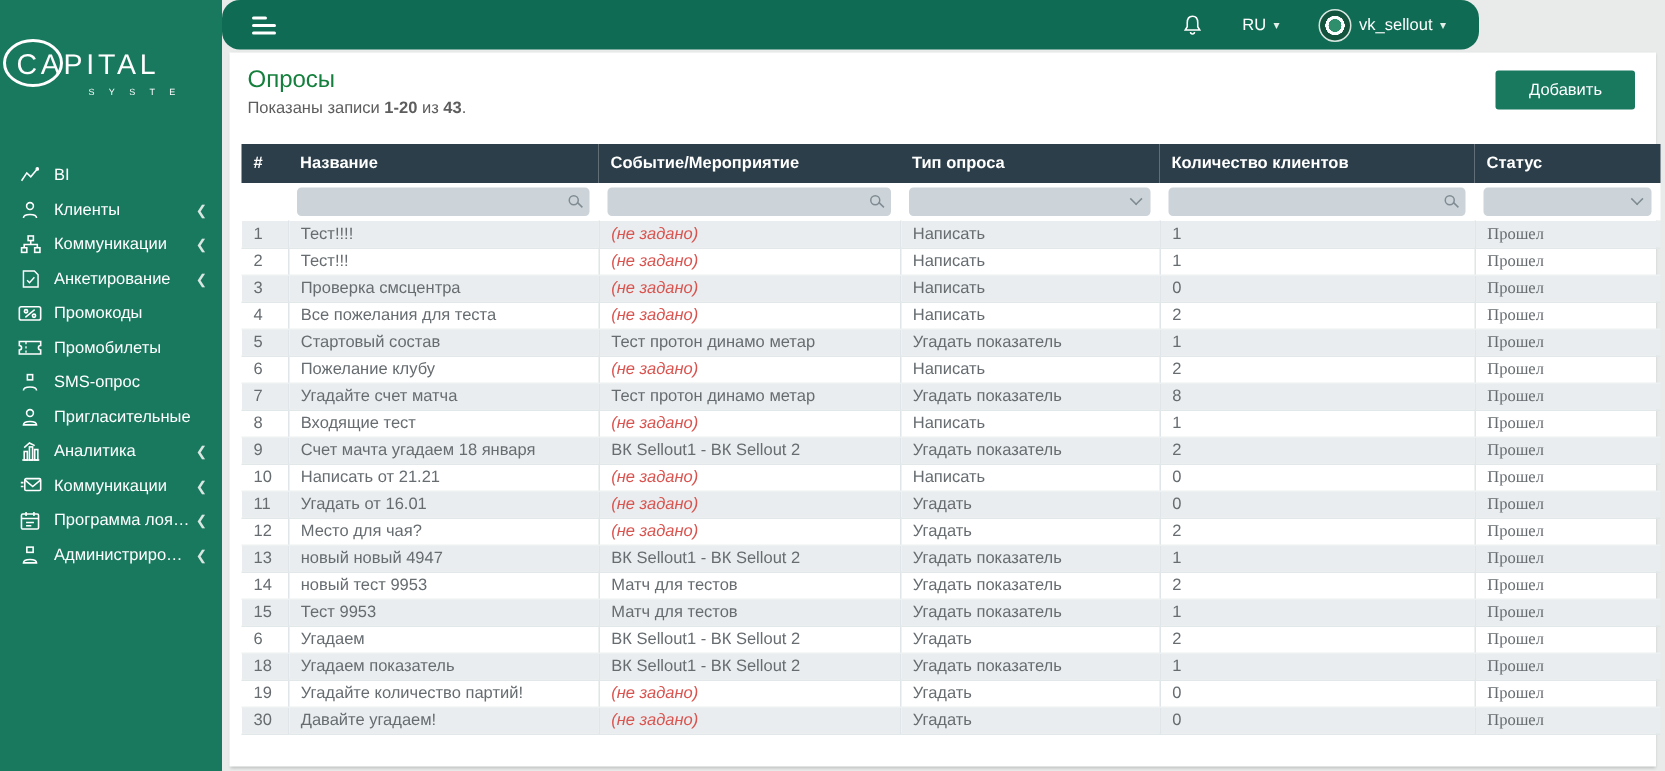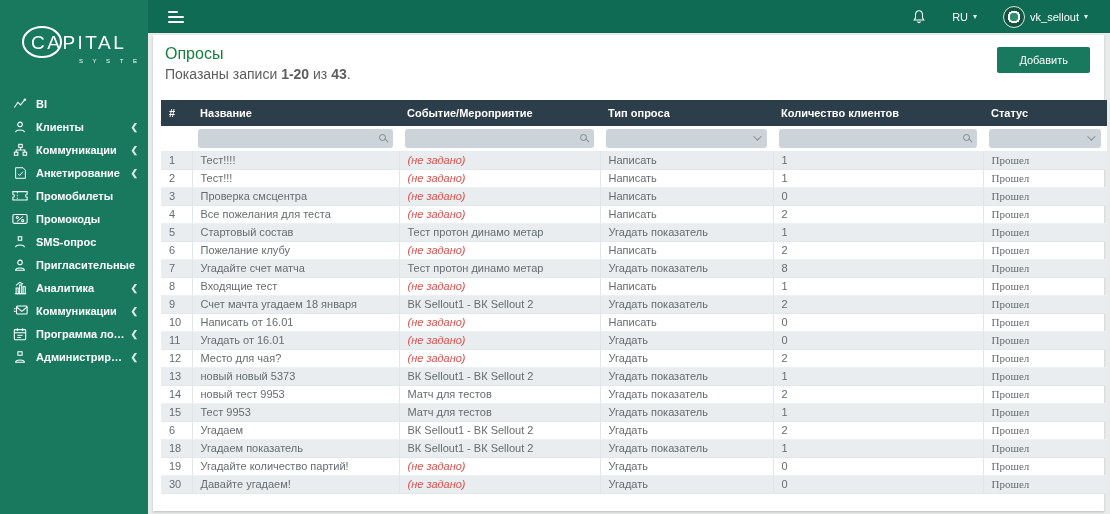--- a/index.html
+++ b/index.html
@@ -2,53 +2,53 @@
 <html><head>
 <meta charset="utf-8">
 <style>
   * { margin:0; padding:0; box-sizing:border-box; }
   html,body { width:1110px; height:514px; overflow:hidden;
     font-family:"Liberation Sans", sans-serif; background:#e9ebeb; }
 
   
   .sidebar { position:absolute; left:0; top:0; width:148px; height:514px;
     background:#19795f; z-index:5; }
-  .logo { padding:22px 10px 10px 1px;margin-left:20px; }
+  .logo { padding:22px 10px 10px 1px; }
   .logo svg { display:block; }
-  .menu { margin-top:14px;font-weight:bold; }
+  .menu { margin-top:27px; }
   .menu-item { display:flex; align-items:center; height:23px; padding:0 10px 0 12px;
     color:#fff; font-size:11px; cursor:pointer; white-space:nowrap; }
   .menu-item .mi-icon { width:16px; height:16px; margin-right:8px; flex:0 0 16px;
     display:flex; align-items:center; justify-content:center; }
   .menu-item .mi-label { flex:1 1 auto; overflow:hidden; text-overflow:ellipsis; }
   .menu-item .mi-chevron { font-size:9px; color:#d8e7e1; margin-left:4px; }
 
   
-  .topbar { position:absolute; left:148px; top:0; width:962px; height:33px;
-    background:#0f6b53; display:flex; align-items:center; }
+  .topbar { position:absolute; left:148px; top:0; width:838px; height:33px;
+    background:#0f6b53; display:flex; align-items:center;border-radius:12px; }
   .hamburger { margin-left:20px; width:16px; height:12px; display:flex;
     flex-direction:column; justify-content:space-between; cursor:pointer; }
   .hamburger span { display:block; height:2px; background:#fff; border-radius:1px; }
   .hamburger span:nth-child(1){ width:10px; }
   .hamburger span:nth-child(2){ width:16px; }
   .hamburger span:nth-child(3){ width:16px; }
   .topbar-right { margin-left:auto; display:flex; align-items:center; gap:26px;
     padding-right:22px; color:#fff; font-size:11px; }
   .tb-item { display:flex; align-items:center; gap:5px; cursor:pointer; }
   .caret { font-size:8px; color:#e2efe9; }
   .avatar { width:22px; height:22px; border-radius:50%;
     background:radial-gradient(circle at 50% 50%, #2f8f6d 0 30%, #ffffff 31% 45%, #14543f 46% 72%, #ffffff 73% 80%, #14543f 81% 100%);
     border:1px solid #d7e5df; }
 
   
   .content { position:absolute; left:148px; top:33px; width:962px; height:481px; }
   .card { position:relative; margin:2px 6px 0 5px; background:#fff;
     box-shadow:0 1px 2px rgba(0,0,0,.2); padding:10px 8px 12px 8px; min-height:476px; }
   .page-title { font-size:16px; color:#15803d; font-weight:400; padding-left:4px; }
-  .page-subtitle { font-size:14px; color:#5d5d5d; margin-top:3px; padding-left:4px; }
+  .page-subtitle { font-size:11px; color:#5d5d5d; margin-top:3px; padding-left:4px; }
   .page-subtitle b { font-weight:700; }
   .add-btn { position:absolute; right:14px; top:12px; background:#19795f; color:#fff;
     font-size:11px; border:none; padding:7px 22px; border-radius:2px; cursor:pointer;
     font-family:"Liberation Sans", sans-serif; }
 
   
   table { width:100%; border-collapse:collapse; margin-top:18px; table-layout:fixed;
     font-size:11px; color:#666c70; }
   col.c0{width:31px;} col.c1{width:207px;} col.c2{width:201px;}
   col.c3{width:173px;} col.c4{width:210px;} col.c5{width:124px;}
@@ -129,38 +129,38 @@
             <polyline points="5,9 7,11 11,6.5" fill="none" stroke="#fff" stroke-width="1.2"></polyline>
           </svg>
         </span>
     <span class="mi-label">Анкетирование</span>
     <span class="mi-chevron">❮</span>
   </div>
 
   <div class="menu-item">
     <span class="mi-icon">
           <svg width="16" height="12" viewBox="0 0 18 13">
-            <path d="M1 2 h16 v3 a1.7 1.7 0 0 0 0 3.4 v3 h-16 v-3 a1.7 1.7 0 0 0 0-3.4 Z" transform="translate(0,-0.4)" fill="none" stroke="#fff" stroke-width="1.2"></path>
-            <path d="M6 2 L6 11" stroke="#fff" stroke-width="1" stroke-dasharray="1.6,1.6"></path>
-          </svg>
-        </span>
-    <span class="mi-label">Промобилеты</span>
-
-  </div>
-
-  <div class="menu-item">
-    <span class="mi-icon">
-          <svg width="16" height="12" viewBox="0 0 18 13">
             <rect x="1" y="1.4" width="16" height="10" rx="1.4" fill="none" stroke="#fff" stroke-width="1.2"></rect>
             <circle cx="6" cy="4.8" r="1.2" fill="none" stroke="#fff" stroke-width="1.2"></circle>
             <circle cx="12" cy="8.2" r="1.2" fill="none" stroke="#fff" stroke-width="1.2"></circle>
             <line x1="12.5" y1="3.6" x2="5.5" y2="9.4" stroke="#fff" stroke-width="1.1"></line>
           </svg>
         </span>
     <span class="mi-label">Промокоды</span>
+
+  </div>
+
+  <div class="menu-item">
+    <span class="mi-icon">
+          <svg width="16" height="12" viewBox="0 0 18 13">
+            <path d="M1 2 h16 v3 a1.7 1.7 0 0 0 0 3.4 v3 h-16 v-3 a1.7 1.7 0 0 0 0-3.4 Z" transform="translate(0,-0.4)" fill="none" stroke="#fff" stroke-width="1.2"></path>
+            <path d="M6 2 L6 11" stroke="#fff" stroke-width="1" stroke-dasharray="1.6,1.6"></path>
+          </svg>
+        </span>
+    <span class="mi-label">Промобилеты</span>
 
   </div>
 
   <div class="menu-item">
     <span class="mi-icon">
           <svg width="14" height="14" viewBox="0 0 16 16">
             <rect x="6" y="2" width="4" height="4" fill="none" stroke="#fff" stroke-width="1.2"></rect>
             <path d="M3 14 C3 10.5 13 10.5 13 14" fill="none" stroke="#fff" stroke-width="1.2"></path>
           </svg>
         </span>
@@ -388,21 +388,21 @@
     <td>9</td>
     <td>Счет мачта угадаем 18 января</td>
     <td>ВК Sellout1 - ВК Sellout 2</td>
     <td>Угадать показатель</td>
     <td>2</td>
     <td>Прошел</td>
   </tr>
 
   <tr>
     <td>10</td>
-    <td>Написать от 16.01</td>
+    <td>Написать от 21.21</td>
     <td class="not-set">(не задано)</td>
     <td>Написать</td>
     <td>0</td>
     <td>Прошел</td>
   </tr>
 
   <tr>
     <td>11</td>
     <td>Угадать от 16.01</td>
     <td class="not-set">(не задано)</td>
@@ -415,21 +415,21 @@
     <td>12</td>
     <td>Место для чая?</td>
     <td class="not-set">(не задано)</td>
     <td>Угадать</td>
     <td>2</td>
     <td>Прошел</td>
   </tr>
 
   <tr>
     <td>13</td>
-    <td>новый новый 5373</td>
+    <td>новый новый 4947</td>
     <td>ВК Sellout1 - ВК Sellout 2</td>
     <td>Угадать показатель</td>
     <td>1</td>
     <td>Прошел</td>
   </tr>
 
   <tr>
     <td>14</td>
     <td>новый тест 9953</td>
     <td>Матч для тестов</td>

